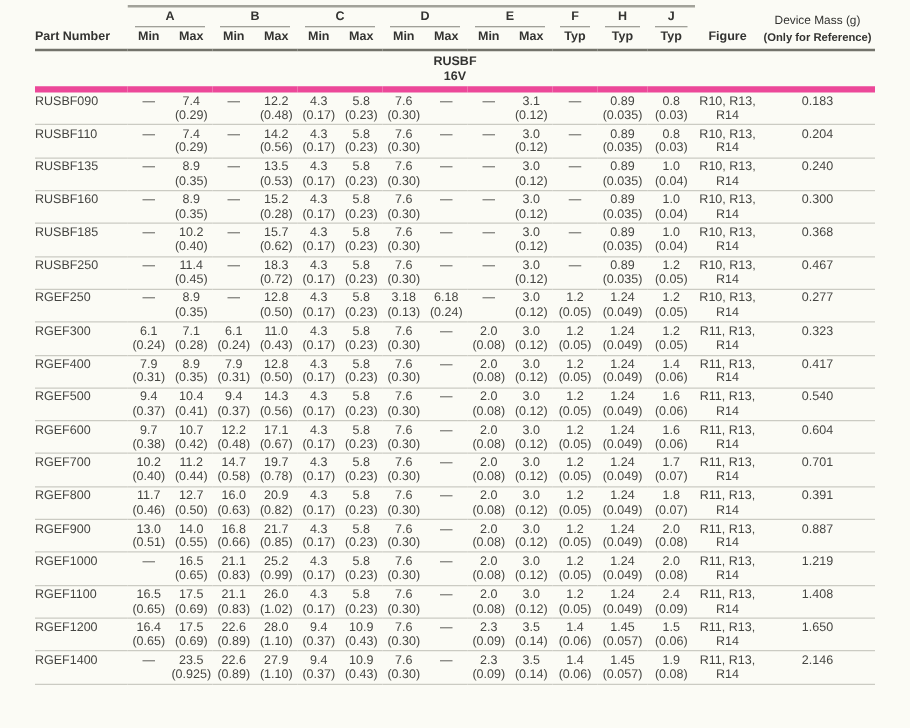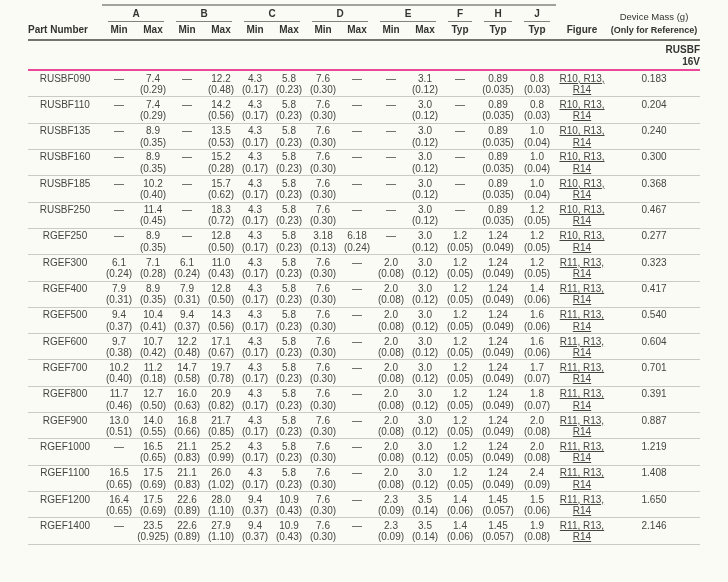--- a/index.html
+++ b/index.html
@@ -59,35 +59,35 @@
     color: #333331;
     padding: 2px 0 3px 0;
     border-bottom: 2px solid #73736b;
     vertical-align: bottom;
     line-height: 12px;
   }
   .subs-row td.part-label { text-align: left; }
   .subs-row td.mass-l2 { font-size: 9px; }
   
   tr.section-row td {
-    text-align: right;
+    text-align: center;
     font-weight: bold;
     color: #333331;
     line-height: 12px;
     padding: 3px 0 1px 0;
-    border-bottom: 2px solid #ec4899;
+    border-bottom: 5px solid #ec4899;
   }
   tr.data-row td {
     border-bottom: 1px solid #cbcbc3;
     padding: 1.5px 0 1px 0;
   }
-  tr.data-row td.part-cell { text-align: center; }
+  tr.data-row td.part-cell { text-align: left; }
   .mm { line-height: 11.4px; }
   .in { line-height: 11.4px; }
-  .fig-line { line-height: 11.4px; text-decoration: underline; }
+  .fig-line { line-height: 11.4px; }
 </style>
 </head>
 <body>
 
 <div class="wrap">
   <table>
     <colgroup>
       <col style="width:74px">
       <col style="width:34px">
         <col style="width:34px">
@@ -814,21 +814,21 @@
           </td>
         </tr>
         <tr class="data-row">
           <td class="part-cell">RGEF700</td>
           <td>
             <div class="mm">10.2</div>
             <div class="in">(0.40)</div>
           </td>
           <td>
             <div class="mm">11.2</div>
-            <div class="in">(0.18)</div>
+            <div class="in">(0.44)</div>
           </td>
           <td>
             <div class="mm">14.7</div>
             <div class="in">(0.58)</div>
           </td>
           <td>
             <div class="mm">19.7</div>
             <div class="in">(0.78)</div>
           </td>
           <td>

